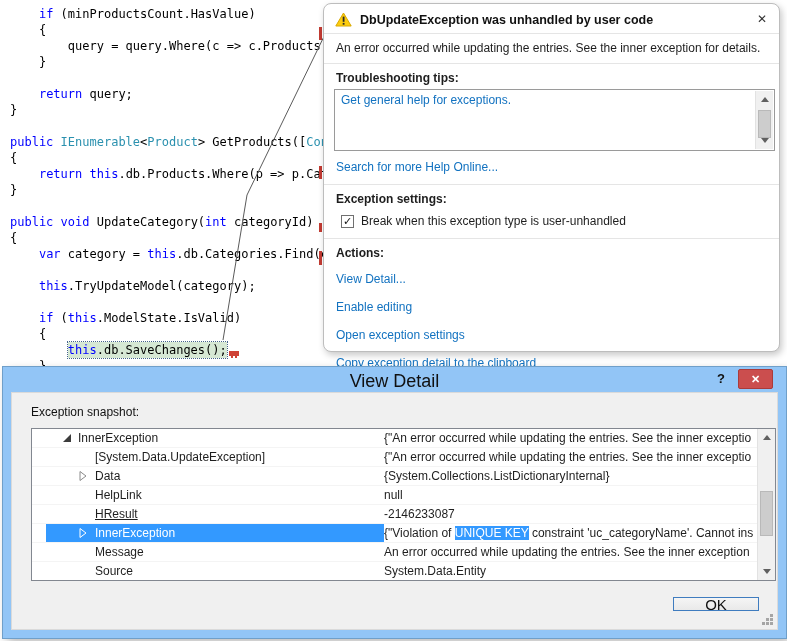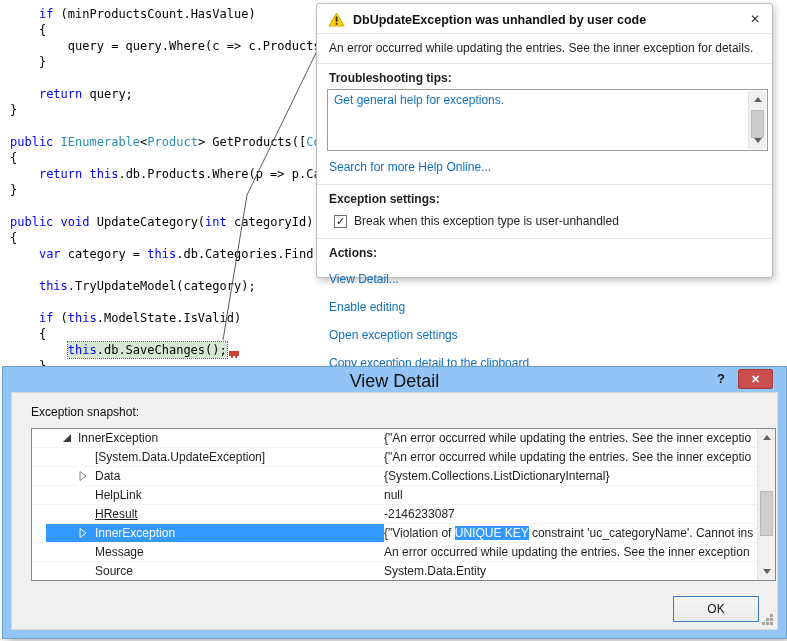--- a/index.html
+++ b/index.html
@@ -13,22 +13,22 @@
   .k{color:#0000ff}
   .y{color:#2b91af}
   .exec-hl{background:#d6e8d4;outline:1px dotted #46648b;padding:1px 0}
   .error-glyph{display:inline-block;width:10px;height:7px;background:#cf4236;
                border-bottom:2px dotted #fff;position:relative;top:4px;margin-left:2px;box-sizing:border-box}
   .red-mark{position:absolute;left:319px;width:3px;background:#c23b32;z-index:1}
 
   .callout-svg{position:absolute;inset:0;z-index:5;pointer-events:none}
 
   
-  .popup{position:absolute;left:316px;top:3px;width:457px;height:275px;background:#fff;
-         border:1px solid #bdbdbd;border-radius:3px;box-shadow:2px 3px 7px rgba(0,0,0,.22);
+  .popup{position:absolute;left:323px;top:3px;width:457px;height:349px;background:#fff;
+         border:1px solid #bdbdbd;border-radius:8px;box-shadow:2px 3px 7px rgba(0,0,0,.22);
          z-index:10;font-size:12px;color:#1e1e1e;box-sizing:border-box}
   .popup-header{position:relative;display:flex;align-items:center;padding:8px 12px 6px 11px;
                 border-bottom:1px solid #e5e5e5}
   .popup-title{font-weight:bold;font-size:12.5px;margin-left:8px;color:#111}
   .popup-close{position:absolute;right:12px;top:9px;font-size:12px;color:#333;cursor:pointer;line-height:12px}
   .popup-message{padding:7px 14px 8px 12px;border-bottom:1px solid #e5e5e5}
   .sec-label{font-weight:bold;padding-left:12px;margin-top:7px}
   .tips-box{margin:4px 4px 0 10px;height:62px;border:1px solid #9a9a9a;position:relative;
             background:#fff;padding:3px 24px 0 6px;box-sizing:border-box;overflow:hidden}
   .link{color:#1272c0;padding-left:12px;cursor:pointer;white-space:nowrap}
@@ -70,23 +70,23 @@
         border:1px solid #828790;overflow:hidden;box-sizing:content-box}
   .tree-inner{position:absolute;inset:0;right:17px;overflow:hidden}
   .tree-row{position:relative;height:19px;line-height:18px;font-size:12px;border-bottom:1px solid #f4f4f4;
             box-sizing:border-box;white-space:nowrap}
   .sel-bg{position:absolute;left:14px;width:338px;top:0;height:18px;background:#3399ff}
   .expander{position:absolute;top:4px;width:10px;height:10px}
   .name-cell{position:absolute;top:0;color:#1e1e1e}
   .tree-row.selected .name-cell{color:#fff}
   .value-cell{position:absolute;left:352px;right:2px;top:0;overflow:hidden;color:#1e1e1e}
   .hl-text{background:#3399ff;color:#fff}
-  .ok-btn{position:absolute;right:18px;bottom:7px;width:86px;height:26px;
+  .ok-btn{position:absolute;right:18px;bottom:18px;width:86px;height:14px;
           background:linear-gradient(#f5f5f5,#e9e9e9);border:1px solid #3f7cbf;display:flex;
-          align-items:center;justify-content:center;font-size:12px;color:#111;cursor:pointer;box-sizing:border-box}
+          align-items:center;justify-content:center;font-size:15px;color:#111;cursor:pointer;box-sizing:border-box}
   .grip{position:absolute;right:3px;bottom:3px}
 </style>
 </head>
 <body>
 
 <div class="editor" id="code-area"><div class="code-line"><span class="n">    </span><span class="k">if</span><span class="n"> (minProductsCount.HasValue)</span></div><div class="code-line"><span class="n">    {</span></div><div class="code-line"><span class="n">        query = query.Where(c =&gt; c.Products.Cou</span></div><div class="code-line"><span class="n">    }</span></div><div class="code-line"></div><div class="code-line"><span class="n">    </span><span class="k">return</span><span class="n"> query;</span></div><div class="code-line"><span class="n">}</span></div><div class="code-line"></div><div class="code-line"><span class="k">public</span><span class="n"> </span><span class="y">IEnumerable</span><span class="n">&lt;</span><span class="y">Product</span><span class="n">&gt; GetProducts([</span><span class="y">Con</span></div><div class="code-line"><span class="n">{</span></div><div class="code-line"><span class="n">    </span><span class="k">return</span><span class="n"> </span><span class="k">this</span><span class="n">.db.Products.Where(p =&gt; p.Cate</span></div><div class="code-line"><span class="n">}</span></div><div class="code-line"></div><div class="code-line"><span class="k">public</span><span class="n"> </span><span class="k">void</span><span class="n"> UpdateCategory(</span><span class="k">int</span><span class="n"> categoryId)</span></div><div class="code-line"><span class="n">{</span></div><div class="code-line"><span class="n">    </span><span class="k">var</span><span class="n"> category = </span><span class="k">this</span><span class="n">.db.Categories.Find(cat</span></div><div class="code-line"></div><div class="code-line"><span class="n">    </span><span class="k">this</span><span class="n">.TryUpdateModel(category);</span></div><div class="code-line"></div><div class="code-line"><span class="n">    </span><span class="k">if</span><span class="n"> (</span><span class="k">this</span><span class="n">.ModelState.IsValid)</span></div><div class="code-line"><span class="n">    {</span></div><div class="code-line"><span>        </span><span class="exec-hl"><span class="k">this</span><span class="n">.db.SaveChanges();</span></span><span class="error-glyph"></span></div><div class="code-line"><span class="n">    }</span></div></div>
 
 <div class="red-mark" style="top:27px;height:13px"></div>
 <div class="red-mark" style="top:166px;height:13px"></div>
 <div class="red-mark" style="top:223px;height:9px"></div>

